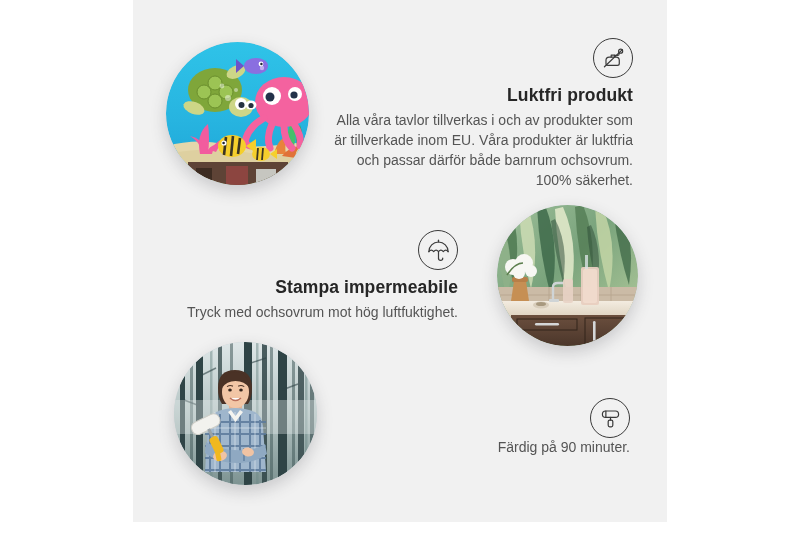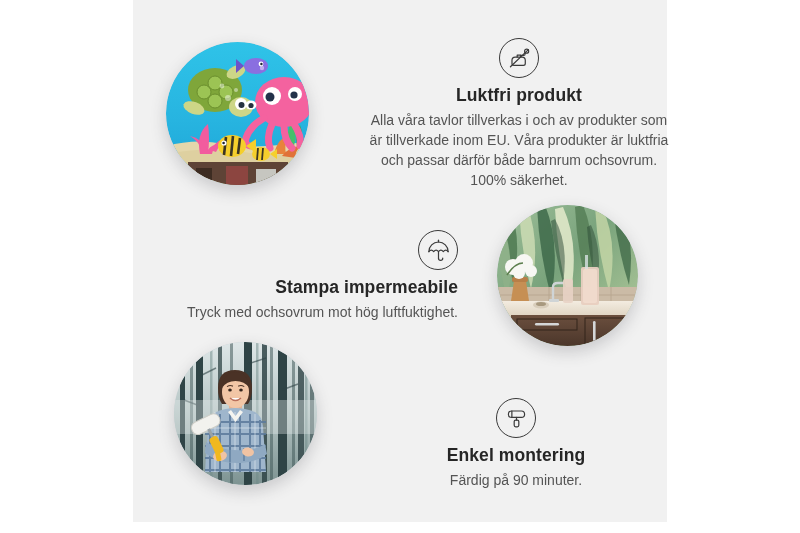--- a/index.html
+++ b/index.html
@@ -28,21 +28,21 @@
     top: 0px;
     width: 534px;
     height: 522px;
     background: #f1f1f1;
   }
 
   
   .feature {
     position: absolute;
   }
-  .feature.left-align  { text-align: center; margin-left: 36px;  }
+  .feature.left-align  { text-align: right;  }
   .feature.right-align { text-align: right; }
 
   .icon-circle {
     width: 40px;
     height: 40px;
     border: 1.4px solid #3a3a3a;
     border-radius: 50%;
     display: inline-flex;
     align-items: center;
     justify-content: center;
@@ -455,17 +455,16 @@
     <span class="icon-wrap">
       <span class="icon-circle">
         <svg width="27" height="27" viewBox="0 0 28 28" fill="none" stroke="#3a3a3a" stroke-width="1.25" stroke-linecap="round" stroke-linejoin="round" aria-hidden="true">
           <rect x="5.6" y="6.2" width="16.8" height="6.6" rx="3.3"></rect>
           <line x1="9.2" y1="6.2" x2="9.2" y2="12.8"></line>
           <line x1="14" y1="12.8" x2="14" y2="15.6"></line>
           <rect x="11.6" y="15.6" width="4.8" height="7" rx="1.6"></rect>
         </svg>
       </span>
     </span>
-    <div class="feature-title">Enkel montering</div>
     <p class="feature-desc">Färdig på 90 minuter.</p>
   </div>
 
 </div>
 
 </body></html>

